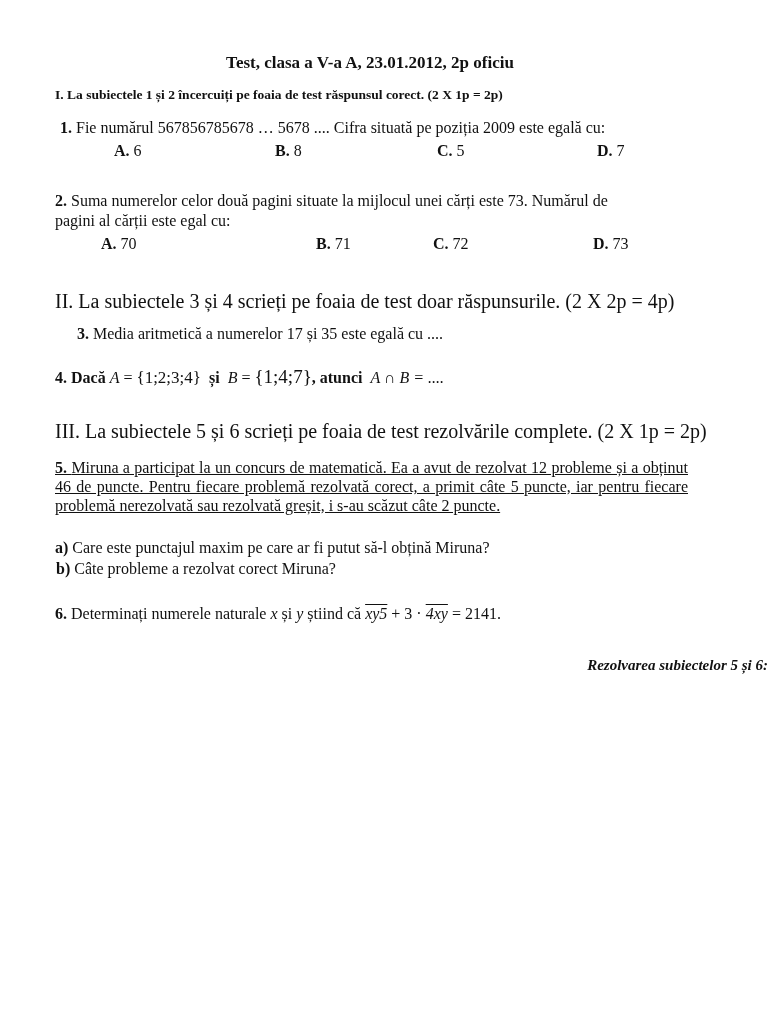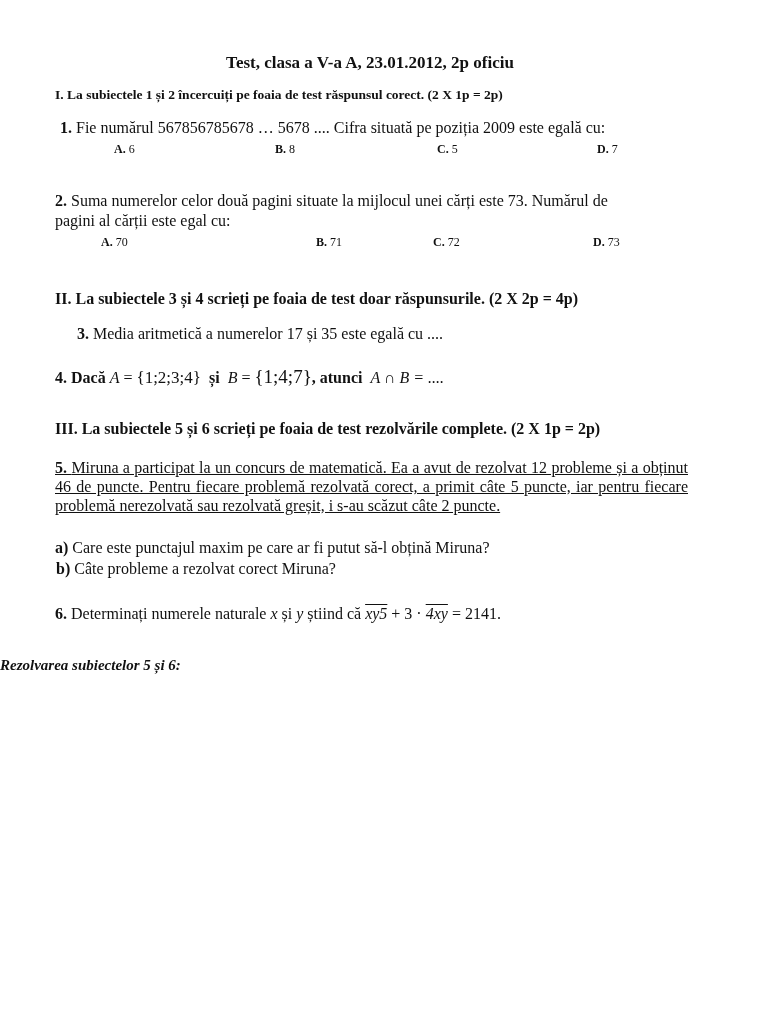--- a/index.html
+++ b/index.html
@@ -3,27 +3,27 @@
 <meta charset="utf-8">
 <style>
   html, body { margin:0; padding:0; background:#ffffff; }
   body { width:768px; height:1024px; position:relative; overflow:hidden;
          font-family:"Liberation Serif", "DejaVu Serif", serif; color:#111; }
   .abs { position:absolute; white-space:nowrap; }
   .title { left:0; width:740px; text-align:center; top:53px; font-size:17px; font-weight:bold; }
   .sec1 { left:55px; top:87px; font-size:13.5px; font-weight:bold; }
   .q { font-size:16px; }
   .b { font-weight:bold; }
-  .opt { font-size:12px; }
+  .opt { font-size:16px; }
   .opt b { font-weight:bold; }
-  .sec { font-size:16px; font-weight:bold; left:55px; }
+  .sec { font-size:20px; font-weight:normal; left:55px; }
   .para { left:55px; width:633px; font-size:16px; line-height:19px; white-space:normal; text-align:justify;text-decoration:underline; }
   .math { font-style:italic; font-family:"Liberation Serif", serif; }
   .over { text-decoration:overline; }
-  .foot { left:0; width:768px; text-align:left; top:657px; font-size:15px; font-weight:bold; font-style:italic; }
+  .foot { left:0; width:768px; text-align:right; top:657px; font-size:15px; font-weight:bold; font-style:italic; }
 </style>
 </head>
 <body>
 
 <div class="abs title">Test, clasa a V-a A, 23.01.2012, 2p oficiu</div>
 
 <div class="abs sec1">I. La subiectele 1 și 2 încercuiți pe foaia de test răspunsul corect. (2 X 1p = 2p)</div>
 
 <div class="abs q" style="left:60px;top:119px;">
   <span class="b">1.</span>

